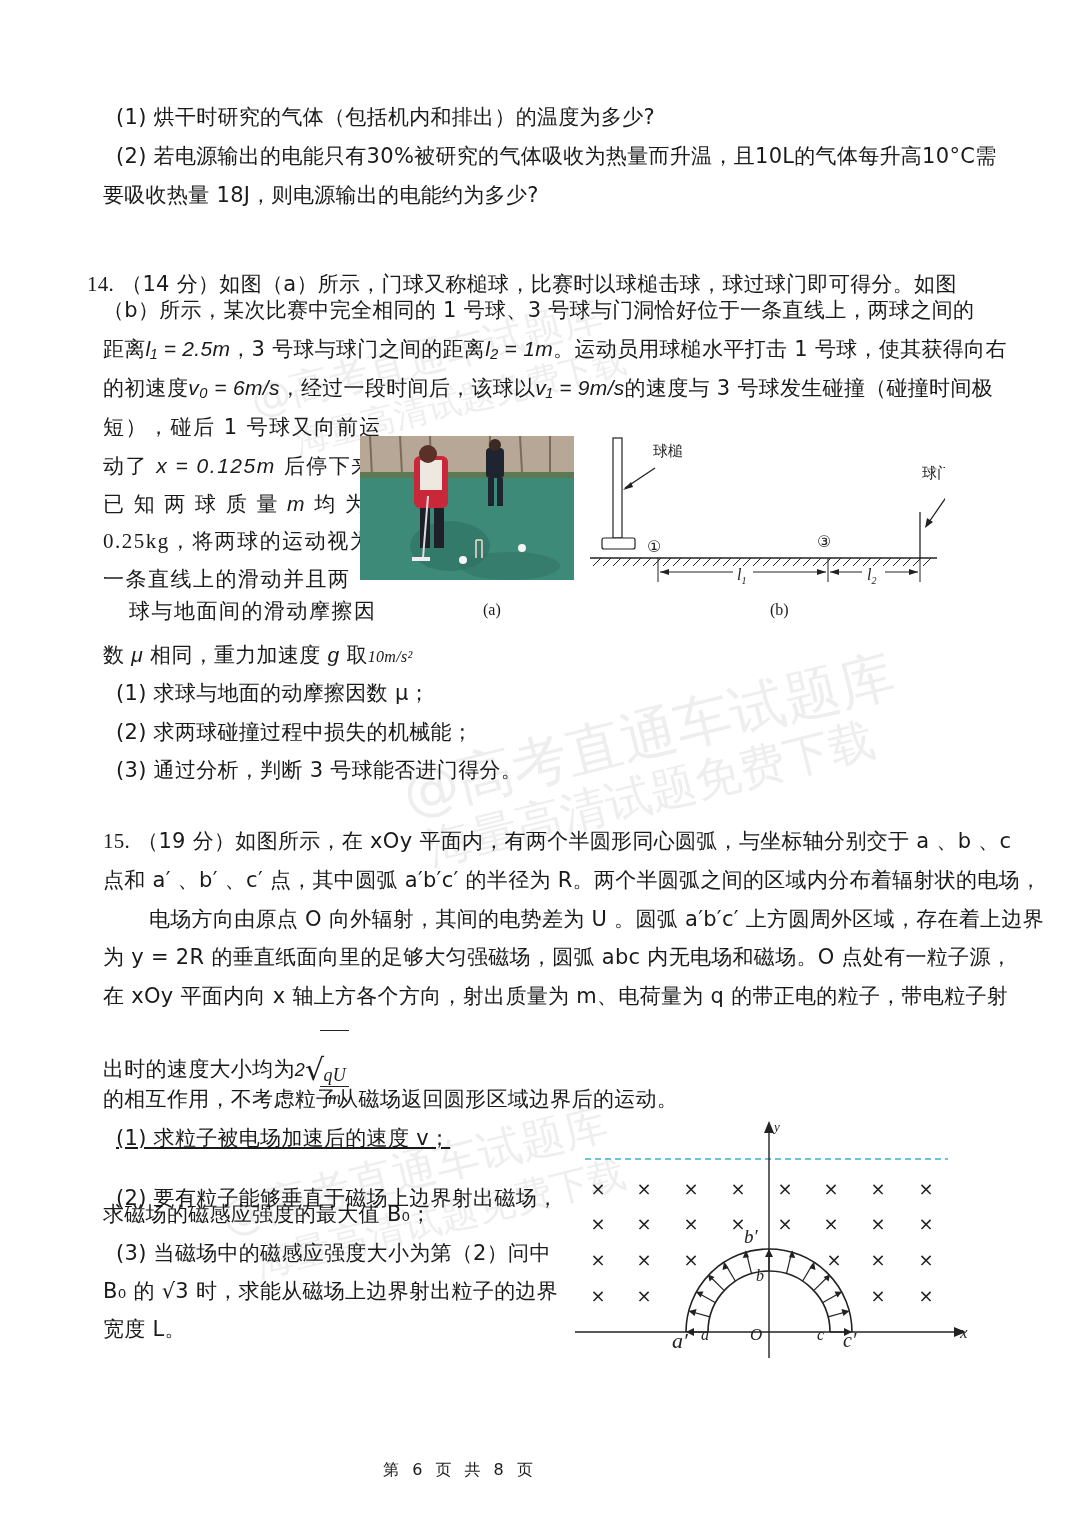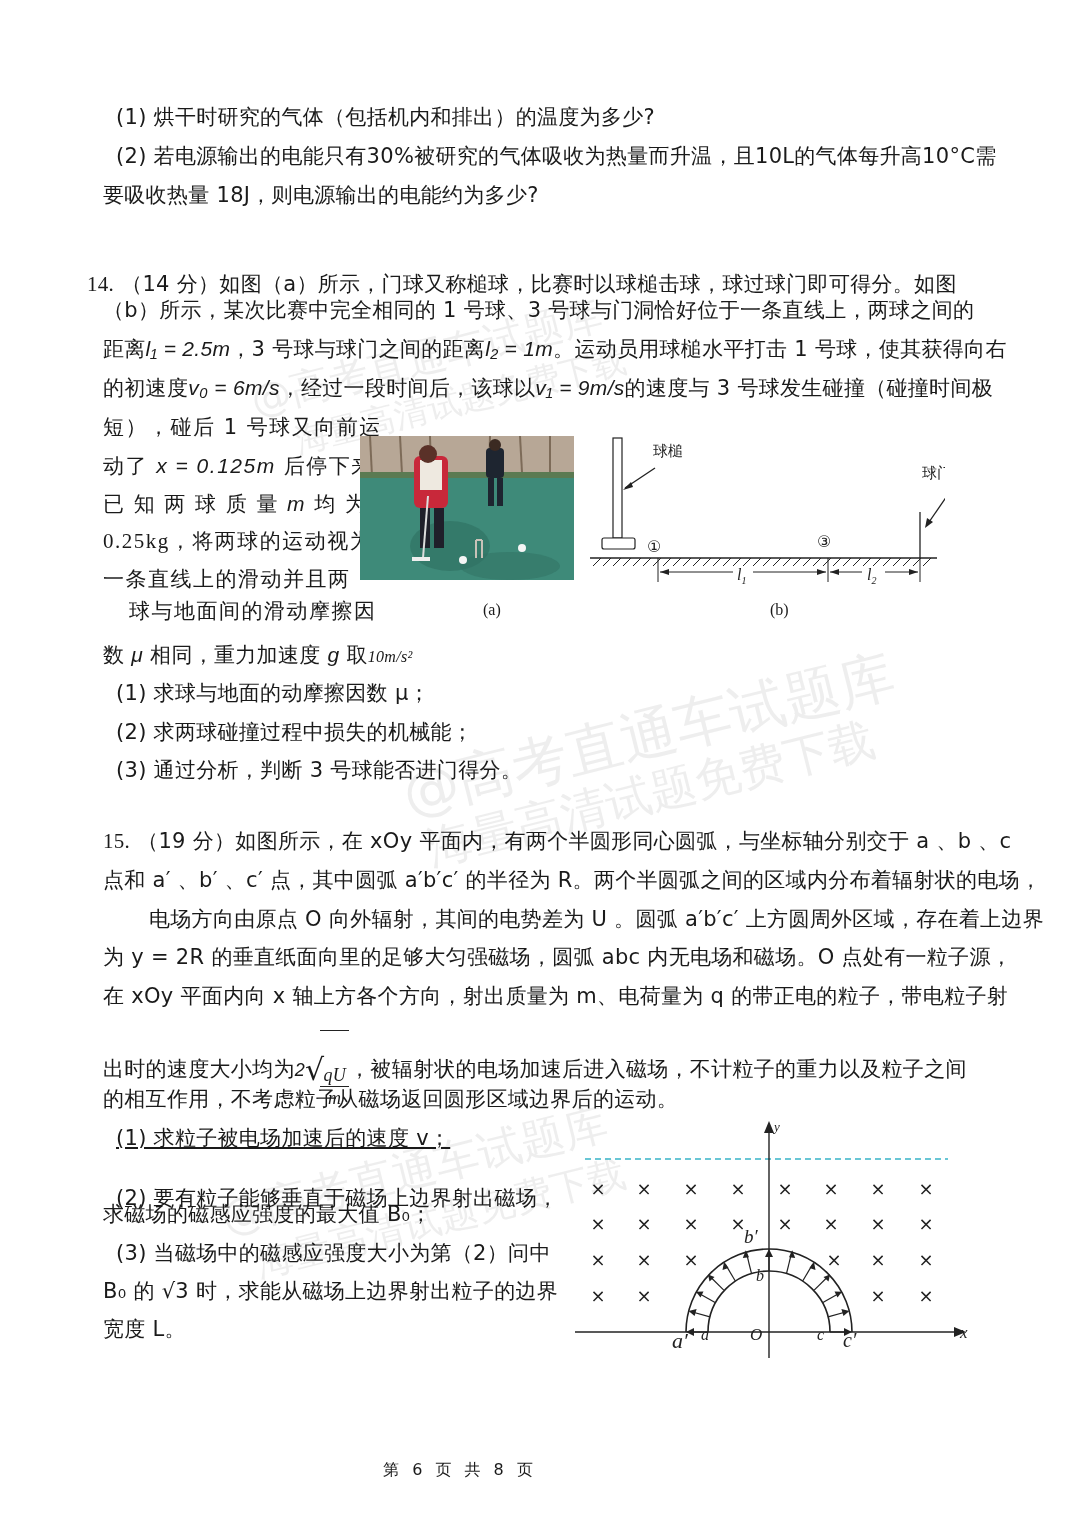--- a/index.html
+++ b/index.html
@@ -138,21 +138,21 @@
 
 <div class="line" style="left:103px; top:827px;">
   <span class="n">15.</span>
   <span>（19 分）</span><span>如图所示，在 xOy 平面内，有两个半圆形同心圆弧，与坐标轴分别交于 a 、b 、c</span>
 </div>
 <div class="line" style="left:103px; top:866px;">点和 a′ 、b′ 、c′ 点，其中圆弧 a′b′c′ 的半径为 R。两个半圆弧之间的区域内分布着辐射状的电场，</div>
 <div class="line" style="left:103px; top:905px;margin-left:46px;">电场方向由原点 O 向外辐射，其间的电势差为 U 。圆弧 a′b′c′ 上方圆周外区域，存在着上边界</div>
 <div class="line" style="left:103px; top:943px;">为 y = 2R 的垂直纸面向里的足够大匀强磁场，圆弧 abc 内无电场和磁场。O 点处有一粒子源，</div>
 <div class="line" style="left:103px; top:982px;">在 xOy 平面内向 x 轴上方各个方向，射出质量为 m、电荷量为 q 的带正电的粒子，带电粒子射</div>
 <div class="line" style="left:103px; top:1030px;">
-  <span>出时的速度大小均为</span><span class="m" style="font-size:18px;">2</span><span style="font-size:30px; font-family:'DejaVu Sans',sans-serif; vertical-align:middle;">√</span><span class="frac" style="border-top:1px solid #222; margin-left:-4px;"><span class="num">qU</span><span class="den">m</span></span><span>，被辐射状的电场加速后进入磁场，不计粒子的重力以及粒子之间</span>
+  <span>出时的速度大小均为</span><span class="m" style="font-size:18px;">2</span><span style="font-size:30px; font-family:'DejaVu Sans',sans-serif; vertical-align:middle;">√</span><span class="frac" style="border-top:1px solid #222; margin-left:-4px;"><span class="num">qU</span><span class="den">m</span></span>
 </div>
 <div class="line" style="left:103px; top:1085px;">的相互作用，不考虑粒子从磁场返回圆形区域边界后的运动。</div>
 
 <div class="line" style="left:116px; top:1124px;text-decoration:underline;">(1) 求粒子被电场加速后的速度 v；</div>
 <div class="line" style="left:116px; top:1162px;margin-top:22px;">(2) 要有粒子能够垂直于磁场上边界射出磁场，</div>
 <div class="line" style="left:103px; top:1200px;">求磁场的磁感应强度的最大值 B₀；</div>
 <div class="line" style="left:116px; top:1239px;">(3) 当磁场中的磁感应强度大小为第（2）问中</div>
 <div class="line" style="left:103px; top:1277px;">B₀ 的 √3 时，求能从磁场上边界射出粒子的边界</div>
 <div class="line" style="left:103px; top:1315px;">宽度 L。</div>
 

